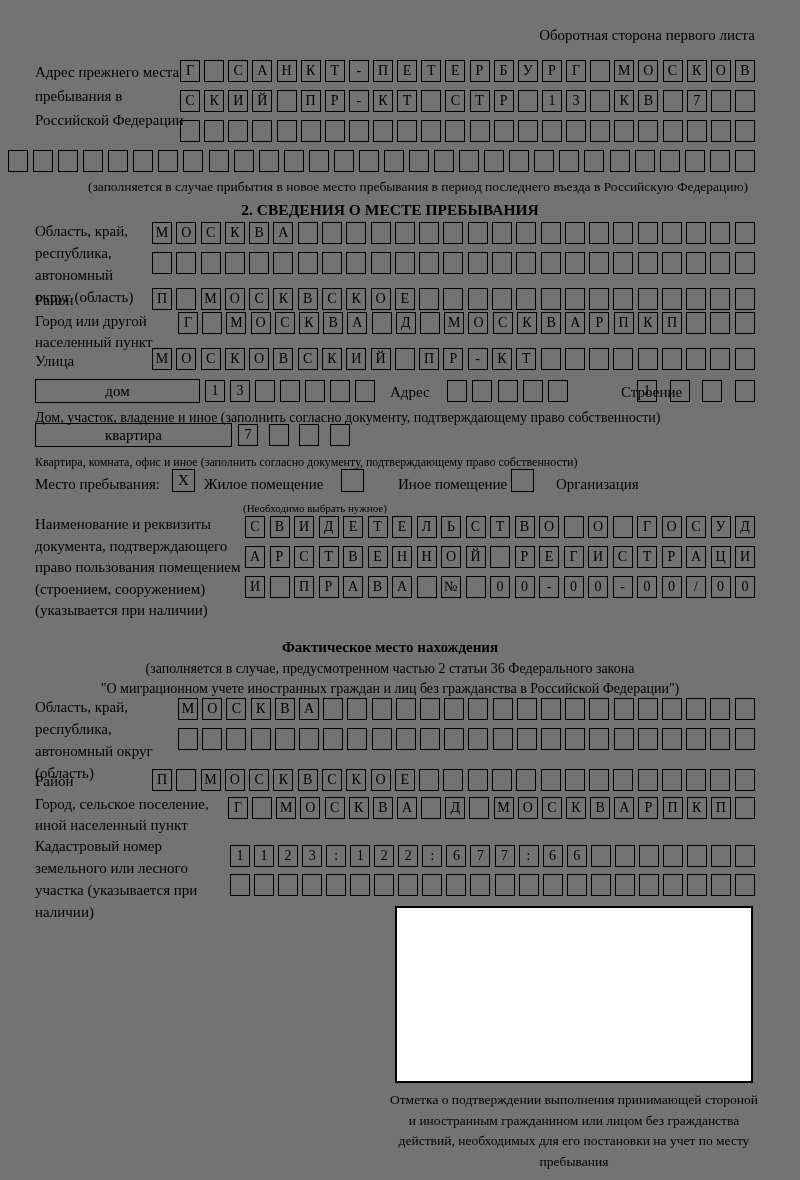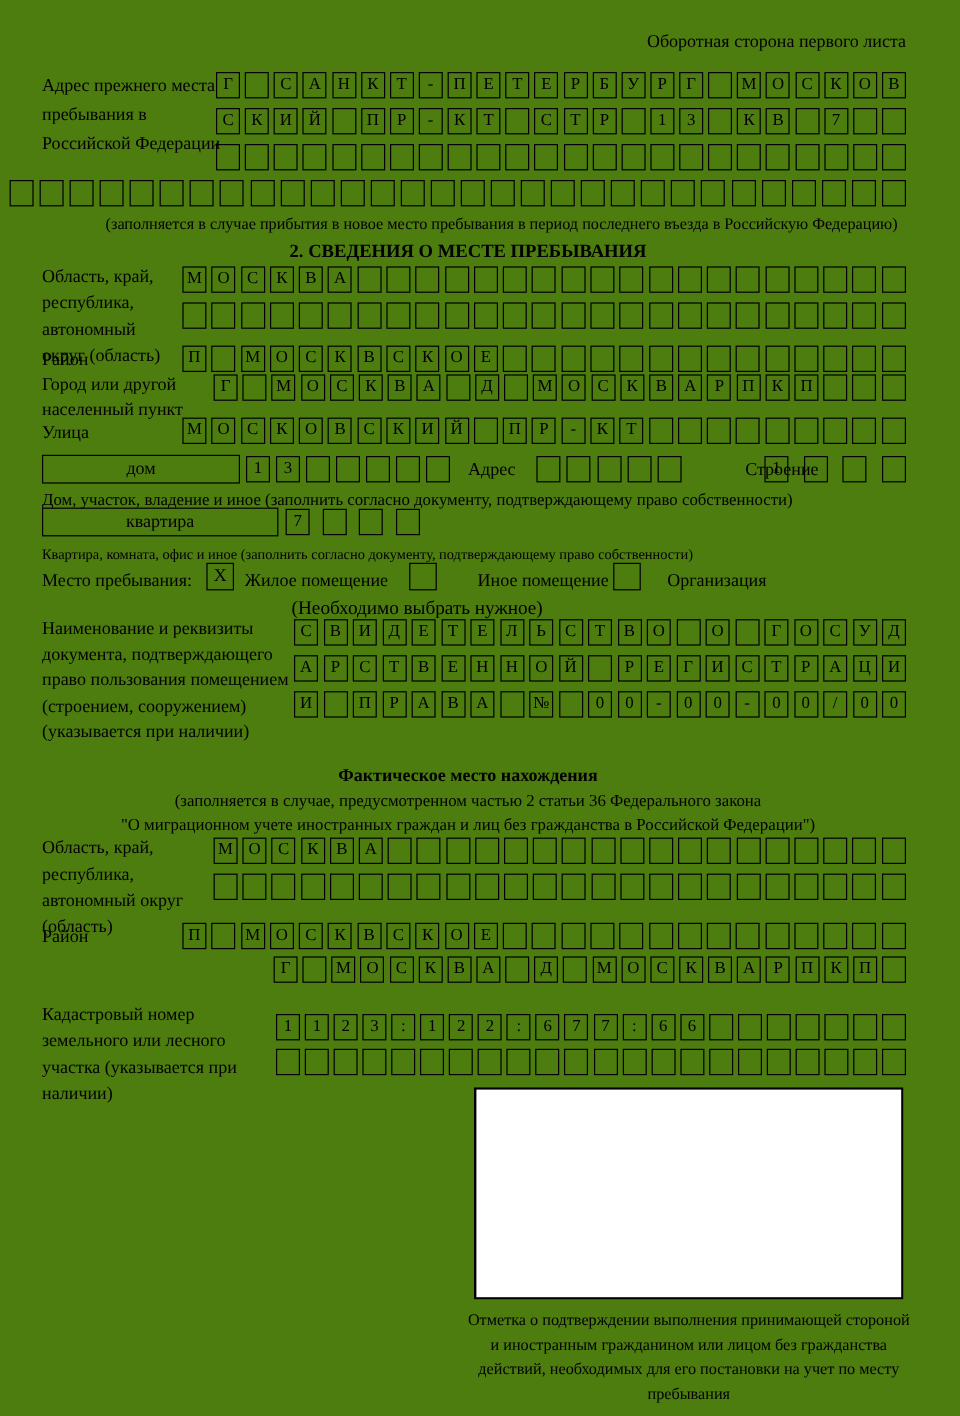--- a/index.html
+++ b/index.html
@@ -1,16 +1,16 @@
 <!DOCTYPE html>
 <html><head>
 <meta charset="utf-8">
 <style>
   html,body{margin:0;padding:0;background:#fff;}
-  .page{position:relative;width:800px;height:1180px;background:#4d7c0f;overflow:hidden;
+  .page{position:relative;width:800px;height:1180px;background:#737373;overflow:hidden;
         font-family:"Liberation Serif","DejaVu Serif",serif;color:#000;}
   .abs{position:absolute;}
   .label{font-size:15px;line-height:22px;}
   .small{font-size:13.5px;line-height:19px;}
   .bold{font-weight:bold;}
   .center{text-align:center;}
   .cells{position:absolute;display:flex;justify-content:space-between;}
   .cell{flex:0 0 20px;width:20px;height:22px;border:1.6px solid #000;box-sizing:border-box;
         display:flex;align-items:center;justify-content:center;
         font-size:14px;line-height:1;font-family:inherit;}
@@ -320,21 +320,21 @@
     </div>
   <div class="abs small" style="left:35px;top:453px;width:720px;font-size:12px;">Квартира, комната, офис и иное (заполнить согласно документу, подтверждающему право собственности)</div>
 
   <div class="abs label" style="left:35px;top:473px;">Место пребывания:</div>
   <div class="chk" style="left:172px;top:469px;">X</div>
   <div class="abs label" style="left:204px;top:473px;">Жилое помещение</div>
   <div class="chk" style="left:341px;top:469px;"></div>
   <div class="abs label" style="left:373px;top:473px;margin-left:25px;">Иное помещение</div>
   <div class="chk" style="left:511px;top:469px;"></div>
   <div class="abs label" style="left:556px;top:473px;">Организация</div>
-  <div class="abs label" style="left:243px;top:497px;font-size:16px;">(Необходимо выбрать нужное)</div>
+  <div class="abs label" style="left:243px;top:497px;font-size:11px;">(Необходимо выбрать нужное)</div>
 
   <div class="abs label" style="left:35px;top:514px;width:208px;line-height:21.5px;">Наименование и реквизиты документа, подтверждающего право пользования помещением (строением, сооружением) (указывается при наличии)</div>
   <div class="cells" style="left:245px;top:516px;width:510px;">
       <span class="cell">С</span>
       <span class="cell">В</span>
       <span class="cell">И</span>
       <span class="cell">Д</span>
       <span class="cell">Е</span>
       <span class="cell">Т</span>
       <span class="cell">Е</span>
@@ -480,20 +480,21 @@
       <span class="cell"></span>
       <span class="cell"></span>
       <span class="cell"></span>
       <span class="cell"></span>
       <span class="cell"></span>
       <span class="cell"></span>
       <span class="cell"></span>
       <span class="cell"></span>
     </div>
 
+  <div class="abs label" style="left:35px;top:794px;width:195px;line-height:21px;">Город, сельское поселение, иной населенный пункт</div>
   <div class="cells" style="left:228px;top:797px;width:527px;">
       <span class="cell">Г</span>
       <span class="cell"></span>
       <span class="cell">М</span>
       <span class="cell">О</span>
       <span class="cell">С</span>
       <span class="cell">К</span>
       <span class="cell">В</span>
       <span class="cell">А</span>
       <span class="cell"></span>

